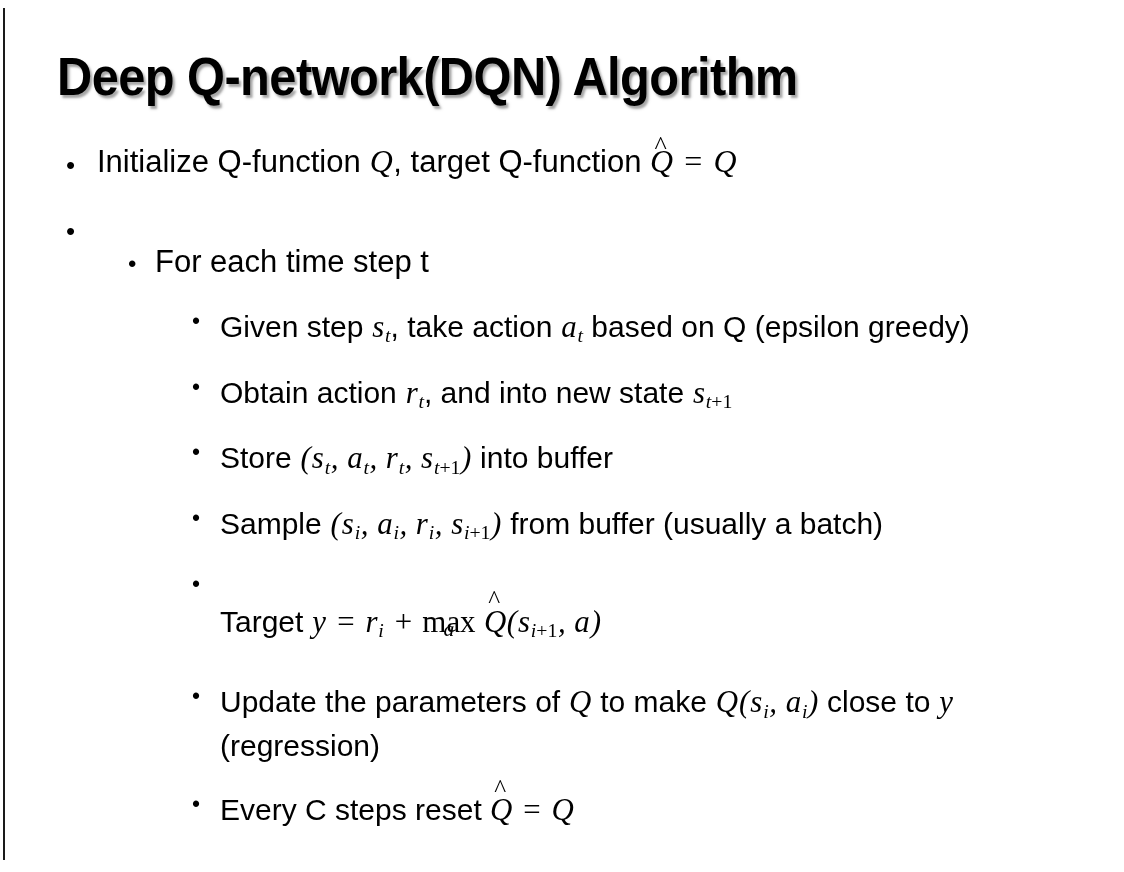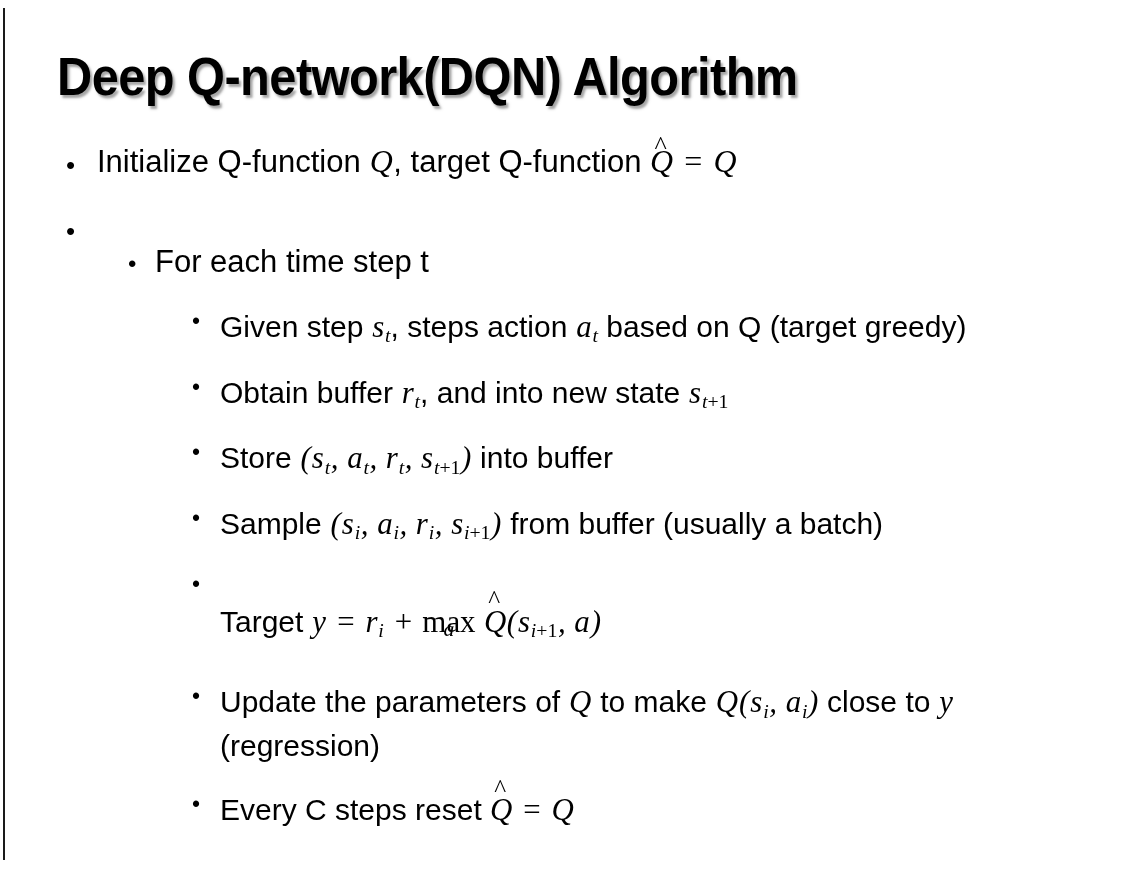--- a/index.html
+++ b/index.html
@@ -175,25 +175,25 @@
       </div>
       <div class="bullet lvl1">
         <span class="dot">•</span>
       </div>
       <div class="bullet lvl2">
         <span class="dot">•</span>
         <span class="btext"><span>For each time step t</span></span>
       </div>
       <div class="bullet lvl3">
         <span class="dot">•</span>
-        <span class="btext"><span>Given step </span><span><span class="mi">s</span><span class="msub">t</span></span><span>, steps action </span><span><span class="mi">a</span><span class="msub">t</span></span><span> based on Q (target greedy)</span></span>
-      </div>
-      <div class="bullet lvl3">
-        <span class="dot">•</span>
-        <span class="btext"><span>Obtain buffer </span><span><span class="mi">r</span><span class="msub">t</span></span><span>, and into new state </span><span><span class="mi">s</span><span class="msub">t<span class="num">+1</span></span></span></span>
+        <span class="btext"><span>Given step </span><span><span class="mi">s</span><span class="msub">t</span></span><span>, take action </span><span><span class="mi">a</span><span class="msub">t</span></span><span> based on Q (epsilon greedy)</span></span>
+      </div>
+      <div class="bullet lvl3">
+        <span class="dot">•</span>
+        <span class="btext"><span>Obtain action </span><span><span class="mi">r</span><span class="msub">t</span></span><span>, and into new state </span><span><span class="mi">s</span><span class="msub">t<span class="num">+1</span></span></span></span>
       </div>
       <div class="bullet lvl3">
         <span class="dot">•</span>
         <span class="btext"><span>Store </span><span class="mi">(</span><span><span class="mi">s</span><span class="msub">t</span></span><span class="mi">, </span><span><span class="mi">a</span><span class="msub">t</span></span><span class="mi">, </span><span><span class="mi">r</span><span class="msub">t</span></span><span class="mi">, </span><span><span class="mi">s</span><span class="msub">t<span class="num">+1</span></span></span><span class="mi">)</span><span> into buffer</span></span>
       </div>
       <div class="bullet lvl3">
         <span class="dot">•</span>
         <span class="btext"><span>Sample </span><span class="mi">(</span><span><span class="mi">s</span><span class="msub">i</span></span><span class="mi">, </span><span><span class="mi">a</span><span class="msub">i</span></span><span class="mi">, </span><span><span class="mi">r</span><span class="msub">i</span></span><span class="mi">, </span><span><span class="mi">s</span><span class="msub">i<span class="num">+1</span></span></span><span class="mi">)</span><span> from buffer (usually a batch)</span></span>
       </div>
       <div class="bullet lvl3 has-underset">

